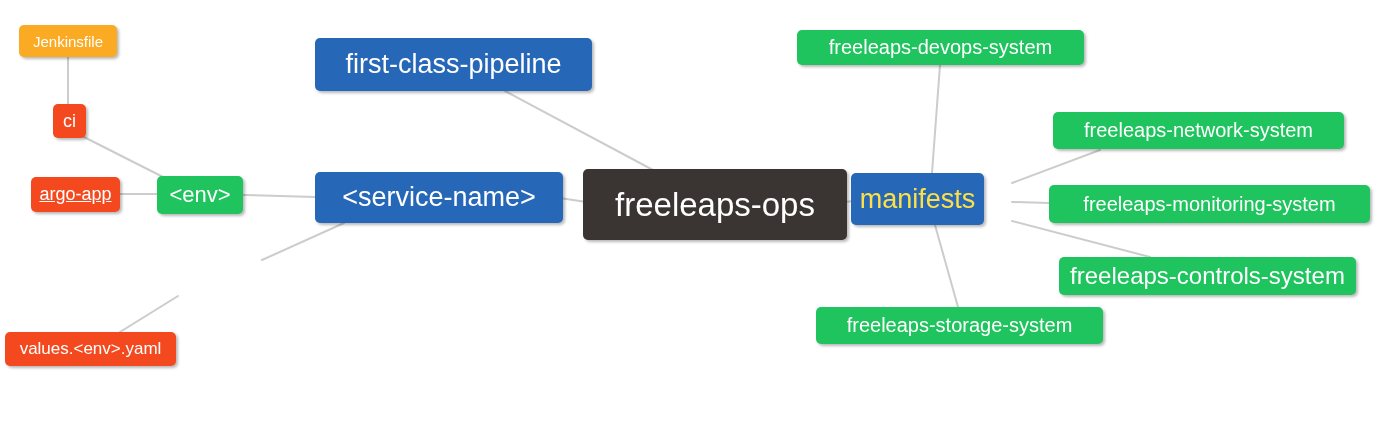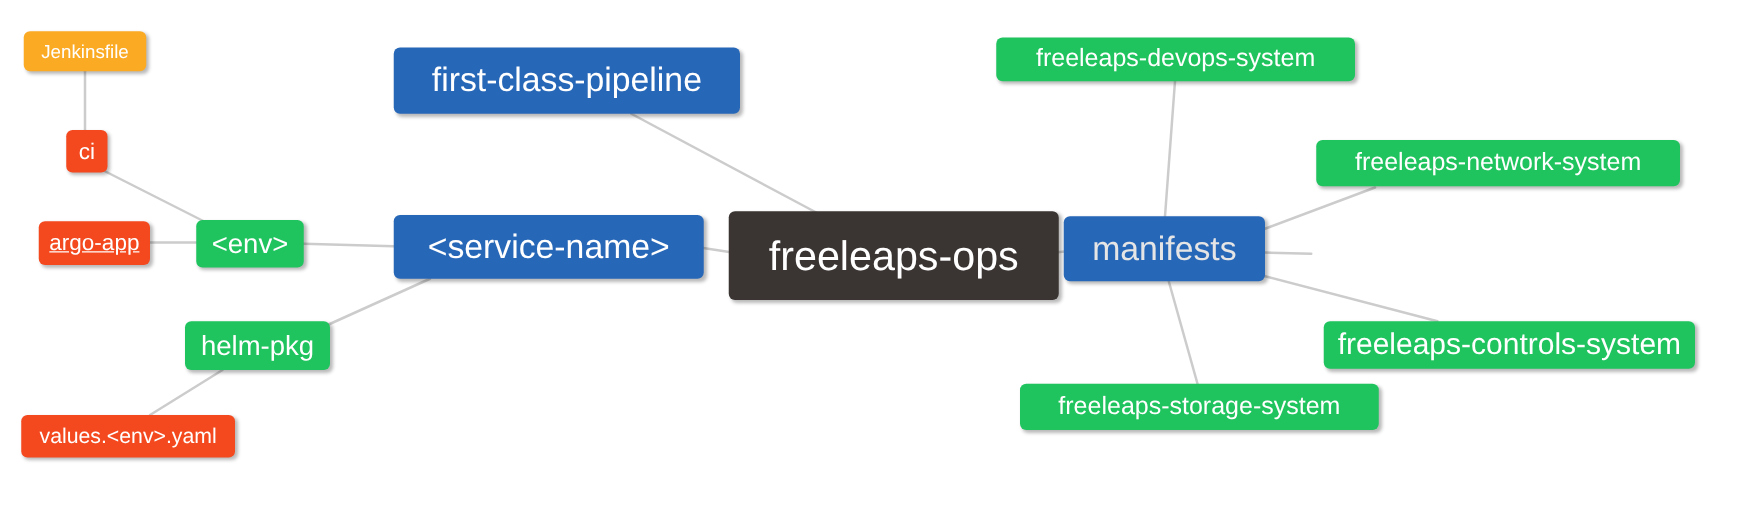--- a/index.html
+++ b/index.html
@@ -47,24 +47,24 @@
     <line class="edge-line" x1="1012" y1="183" x2="1100" y2="150" stroke-width="2" stroke-linecap="round" stroke="#cccccc"></line>
     <line class="edge-line" x1="1012" y1="202" x2="1049" y2="203" stroke-width="2" stroke-linecap="round" stroke="#cccccc"></line>
     <line class="edge-line" x1="1012" y1="221" x2="1150" y2="257" stroke-width="2" stroke-linecap="round" stroke="#cccccc"></line>
     <line class="edge-line" x1="935" y1="225" x2="958" y2="307" stroke-width="2" stroke-linecap="round" stroke="#cccccc"></line>
   </svg>
 
   <div class="node" style="left: 19px; top: 25px; width: 98px; height: 32px; font-size: 15px; background-color: rgb(251, 170, 36); color: rgb(255, 255, 255);">Jenkinsfile</div>
   <div class="node" style="left: 53px; top: 104px; width: 33px; height: 34px; font-size: 18px; background-color: rgb(244, 73, 30); color: rgb(255, 255, 255);">ci</div>
   <div class="node" style="left: 31px; top: 177px; width: 89px; height: 35px; font-size: 18px; background-color: rgb(244, 73, 30); color: rgb(255, 255, 255); text-decoration: underline;">argo-app</div>
   <div class="node" style="left: 157px; top: 176px; width: 86px; height: 38px; font-size: 22px; background-color: rgb(31, 196, 94); color: rgb(255, 255, 255);">&lt;env&gt;</div>
-  <div class="node" style="left: 148px; top: 257px; width: 116px; height: 39px; font-size: 22px; background-color: rgb(31, 196, 94); color: rgb(255, 255, 255);">helm-pkg</div>
-  <div class="node" style="left: 5px; top: 332px; width: 171px; height: 34px; font-size: 17px; background-color: rgb(244, 73, 30); color: rgb(255, 255, 255); margin-left: 12px;">values.&lt;env&gt;.yaml</div>
+  <div class="node" style="left: 5px; top: 332px; width: 171px; height: 34px; font-size: 17px; background-color: rgb(244, 73, 30); color: rgb(255, 255, 255);">values.&lt;env&gt;.yaml</div>
   <div class="node" style="left: 315px; top: 38px; width: 277px; height: 53px; font-size: 27px; background-color: rgb(39, 103, 184); color: rgb(255, 255, 255);">first-class-pipeline</div>
   <div class="node" style="left: 583px; top: 169px; width: 264px; height: 71px; font-size: 33px; background-color: rgb(58, 52, 50); color: rgb(255, 255, 255);">freeleaps-ops</div>
   <div class="node" style="left: 315px; top: 172px; width: 248px; height: 51px; font-size: 27px; background-color: rgb(39, 103, 184); color: rgb(255, 255, 255);">&lt;service-name&gt;</div>
-  <div class="node" style="left: 851px; top: 173px; width: 161px; height: 52px; font-size: 27px; background-color: rgb(39, 103, 184); color: #e5e5e5;">manifests</div>
+  <div class="node" style="left: 851px; top: 173px; width: 133px; height: 52px; font-size: 27px; background-color: rgb(39, 103, 184); color: #fde047;">manifests</div>
   <div class="node" style="left: 797px; top: 30px; width: 287px; height: 35px; font-size: 20px; background-color: rgb(31, 196, 94); color: rgb(255, 255, 255);">freeleaps-devops-system</div>
   <div class="node" style="left: 1053px; top: 112px; width: 291px; height: 37px; font-size: 20px; background-color: rgb(31, 196, 94); color: rgb(255, 255, 255);">freeleaps-network-system</div>
+  <div class="node" style="left: 1049px; top: 185px; width: 321px; height: 38px; font-size: 20px; background-color: rgb(31, 196, 94); color: rgb(255, 255, 255);">freeleaps-monitoring-system</div>
   <div class="node" style="left: 1059px; top: 257px; width: 297px; height: 38px; font-size: 24px; background-color: rgb(31, 196, 94); color: rgb(255, 255, 255);">freeleaps-controls-system</div>
   <div class="node" style="left: 816px; top: 307px; width: 287px; height: 37px; font-size: 20px; background-color: rgb(31, 196, 94); color: rgb(255, 255, 255);">freeleaps-storage-system</div>
 
 </div>
 
 </body></html>

